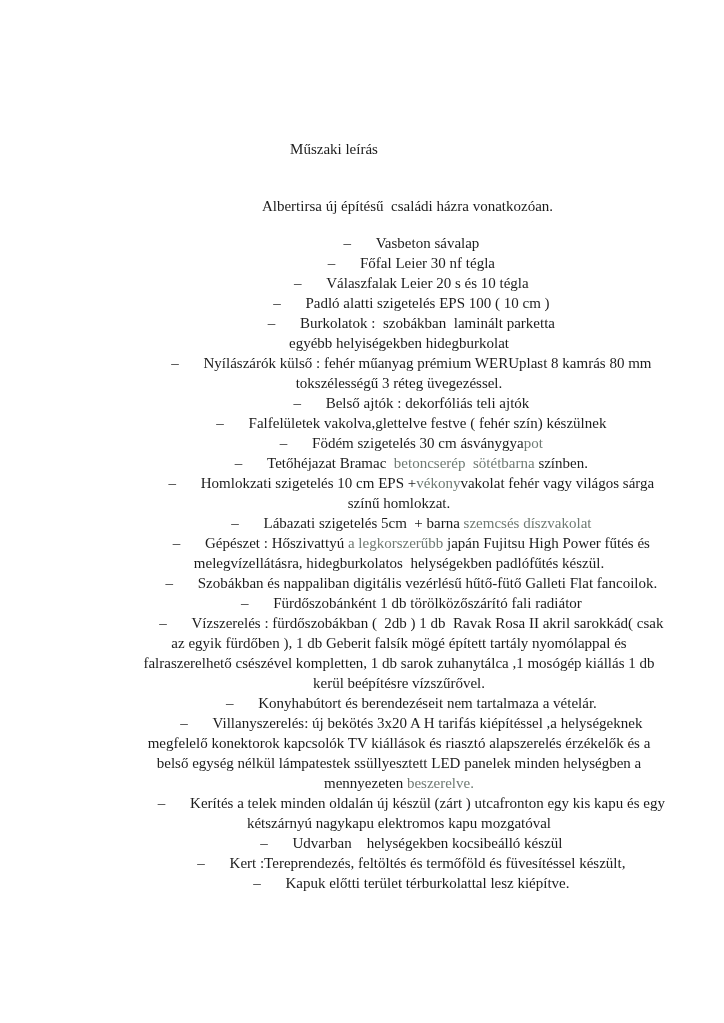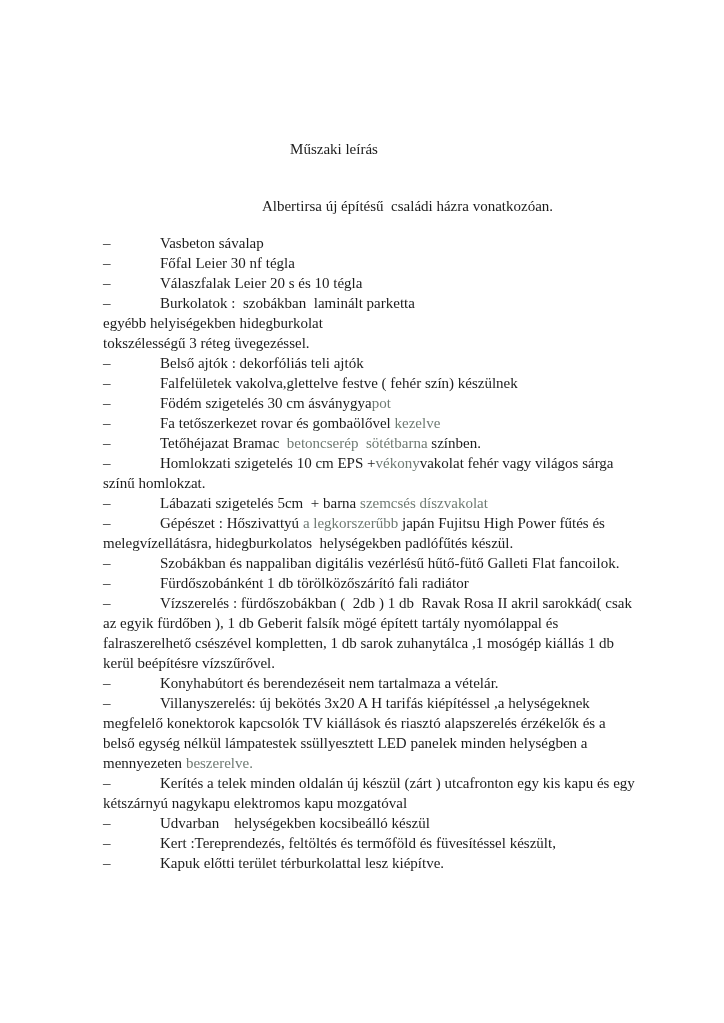--- a/index.html
+++ b/index.html
@@ -37,46 +37,48 @@
     text-align: center;
   }
   .doc-body {
     margin-top: 17px;
   }
   .line {
     line-height: 20px;
     height: 20px;
     white-space: pre;
     overflow: visible;
+    text-align: center;
   }
   .bullet {
     display: inline-block;
     width: 57px;
   }
   .muted {
     color: var(--muted, #6f7a73);
   }
 </style>
 </head>
 <body style="background: rgb(255, 255, 255);">
 
 <div class="page">
   <div class="doc-title">Műszaki leírás</div>
   <div class="intro">Albertirsa új építésű  családi házra vonatkozóan.</div>
   <div class="doc-body" id="doc-lines">
       <div class="line"><span class="bullet">–</span><span class="">Vasbeton sávalap</span></div>
       <div class="line"><span class="bullet">–</span><span class="">Főfal Leier 30 nf tégla</span></div>
       <div class="line"><span class="bullet">–</span><span class="">Válaszfalak Leier 20 s és 10 tégla</span></div>
+      <div class="line"><span class="bullet">–</span><span class="">Padló alatti szigetelés EPS 100 ( 10 cm )</span></div>
       <div class="line"><span class="bullet">–</span><span class="">Burkolatok :  szobákban  laminált parketta</span></div>
       <div class="line"><span class="">egyébb helyiségekben hidegburkolat</span></div>
+      <div class="line"><span class="bullet">–</span><span class="">Nyílászárók külső : fehér műanyag prémium WERUplast 8 kamrás 80 mm</span></div>
       <div class="line"><span class="">tokszélességű 3 réteg üvegezéssel.</span></div>
       <div class="line"><span class="bullet">–</span><span class="">Belső ajtók : dekorfóliás teli ajtók</span></div>
       <div class="line"><span class="bullet">–</span><span class="">Falfelületek vakolva,glettelve festve ( fehér szín) készülnek</span></div>
       <div class="line"><span class="bullet">–</span><span class="">Födém szigetelés 30 cm ásványgya</span><span class="muted">pot</span></div>
-      <div class="line"><span class="bullet">–</span><span class="">Fa tetőszerkezet rovar és gombaölővel </span><span class="muted">kezelve</span></div>
       <div class="line"><span class="bullet">–</span><span class="">Tetőhéjazat Bramac  </span><span class="muted">betoncserép  sötétbarna</span><span class=""> színben.</span></div>
       <div class="line"><span class="bullet">–</span><span class="">Homlokzati szigetelés 10 cm EPS +</span><span class="muted">vékony</span><span class="">vakolat fehér vagy világos sárga</span></div>
       <div class="line"><span class="">színű homlokzat.</span></div>
       <div class="line"><span class="bullet">–</span><span class="">Lábazati szigetelés 5cm  + barna </span><span class="muted">szemcsés díszvakolat</span></div>
       <div class="line"><span class="bullet">–</span><span class="">Gépészet : Hőszivattyú </span><span class="muted">a legkorszerűbb</span><span class=""> japán Fujitsu High Power fűtés és</span></div>
       <div class="line"><span class="">melegvízellátásra, hidegburkolatos  helységekben padlófűtés készül.</span></div>
       <div class="line"><span class="bullet">–</span><span class="">Szobákban és nappaliban digitális vezérlésű hűtő-fütő Galleti Flat fancoilok.</span></div>
       <div class="line"><span class="bullet">–</span><span class="">Fürdőszobánként 1 db törölközőszárító fali radiátor</span></div>
       <div class="line"><span class="bullet">–</span><span class="">Vízszerelés : fürdőszobákban (  2db ) 1 db  Ravak Rosa II akril sarokkád( csak</span></div>
       <div class="line"><span class="">az egyik fürdőben ), 1 db Geberit falsík mögé épített tartály nyomólappal és</span></div>

